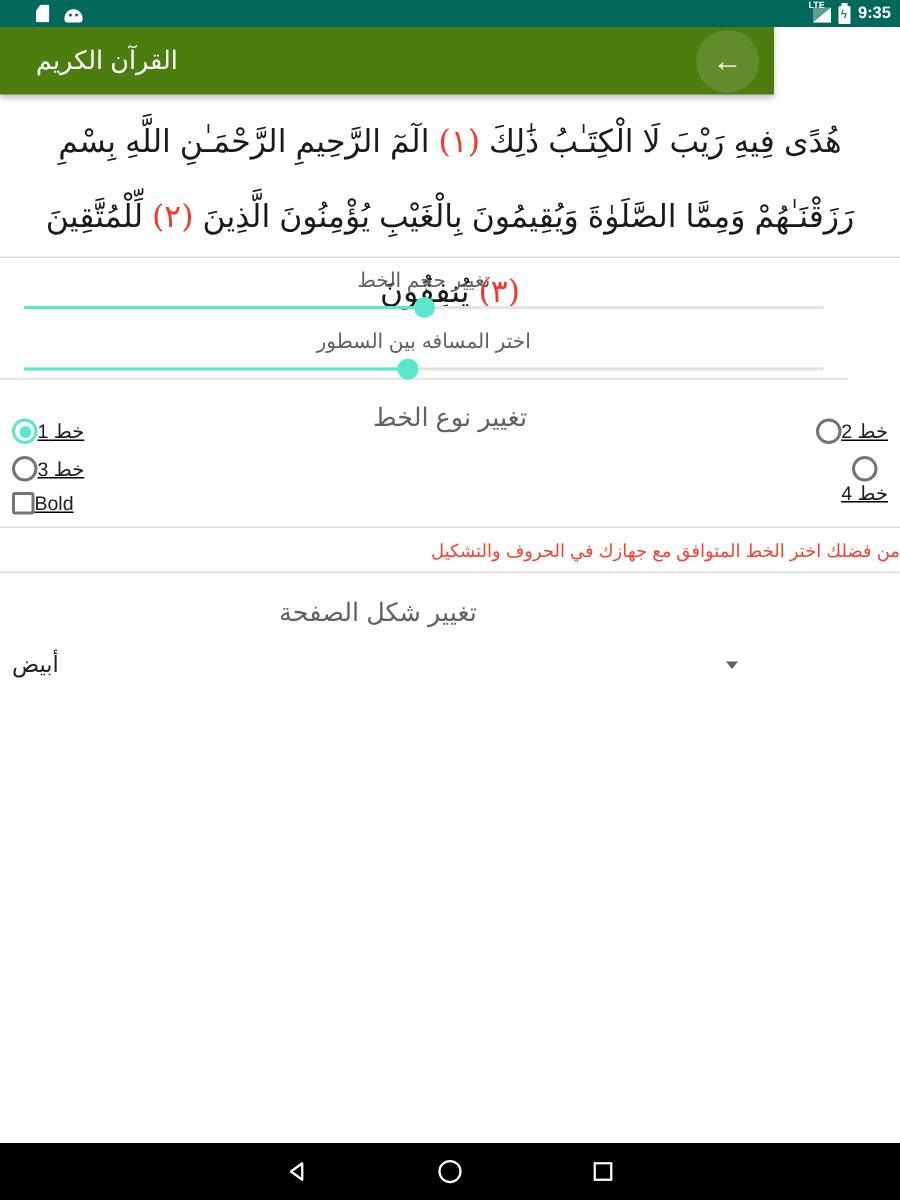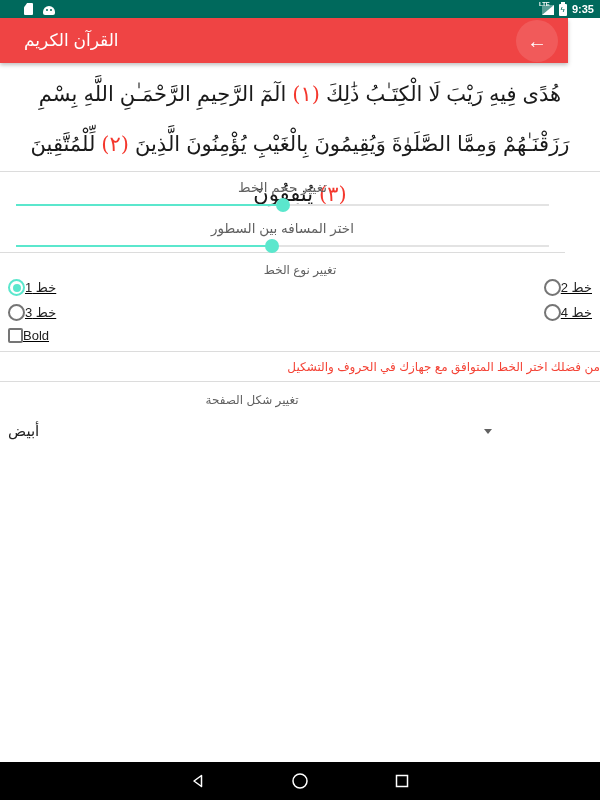--- a/index.html
+++ b/index.html
@@ -21,21 +21,21 @@
   .ic-signal{position:relative;width:13px;height:11px;}
   .sig-tri{position:absolute;bottom:0;right:0;width:0;height:0;
            border-bottom:10px solid #fff;border-left:12px solid rgba(255,255,255,0.35);}
   .sig-lte{position:absolute;top:-3px;left:-2px;font-size:6px;font-weight:bold;color:#fff;letter-spacing:0;}
   .ic-batt{position:relative;width:8px;height:12px;background:#fff;border-radius:1px;margin-top:1px;}
   .ic-batt::before{content:"";position:absolute;top:-2px;left:2px;width:4px;height:2px;background:#fff;}
   .batt-bolt{position:absolute;top:1px;left:1.5px;font-size:8px;line-height:10px;color:#00695C;}
   .sb-time{font-size:11px;font-weight:bold;}
 
   
-  .app-bar{position:absolute;top:18px;left:0;width:568px;height:45px;background:#ef4444;
+  .app-bar{position:absolute;top:18px;left:0;width:516px;height:45px;background:#4d7c0f;
            display:flex;align-items:center;box-shadow:0 2px 4px rgba(0,0,0,0.25);z-index:5;}
   .app-title{color:#fff;font-size:17px;margin-left:24px;direction:rtl;}
   .back-wrap{position:absolute;right:10px;top:2px;width:42px;height:42px;border-radius:50%;
              background:rgba(255,255,255,0.12);display:flex;align-items:center;justify-content:center;}
   .back-arrow{color:#fff;font-size:20px;line-height:1;}
 
   
   .quran{position:absolute;top:63px;left:0;width:600px;height:109px;padding:6px 8px 0 8px;
          border-bottom:1px solid #dcdcdc;direction:ltr;text-align:center;
          font-family:"DejaVu Serif","Liberation Serif",serif;font-size:21px;line-height:50px;color:#1a1a1a;}
@@ -46,21 +46,21 @@
   .sliders{position:absolute;top:172px;left:0;width:565px;height:81px;border-bottom:1px solid #dcdcdc;}
   .s-label{text-align:center;direction:rtl;color:#616161;font-size:13.5px;margin-top:7px;}
   .slider{position:relative;height:16px;margin:2px 16px 0 16px;}
   .track{position:absolute;top:7px;left:0;right:0;height:2px;background:#e3e3e3;}
   .track-active{position:absolute;top:7px;left:0;height:2px;background:#5BE7CD;}
   .thumb{position:absolute;top:1px;width:14px;height:14px;border-radius:50%;background:#5BE7CD;
          transform:translateX(-50%);}
 
   
   .font-section{position:absolute;top:253px;left:0;width:600px;height:99px;border-bottom:1px solid #dcdcdc;}
-  .sec-header{text-align:center;direction:rtl;color:#616161;font-size:12px;margin-top:10px;}
+  .sec-header{text-align:center;direction:rtl;color:#616161;font-size:17px;margin-top:16px;}
   .opt-row{position:absolute;display:flex;align-items:center;text-decoration:underline;}
   .radio{width:17px;height:17px;border:2px solid #757575;border-radius:50%;flex:0 0 auto;position:relative;}
   .radio.selected{border-color:#5BE7CD;}
   .radio.selected::after{content:"";position:absolute;top:2.5px;left:2.5px;width:8px;height:8px;
          border-radius:50%;background:#5BE7CD;}
   .opt-label{direction:rtl;font-size:13px;color:#212121;}
   .checkbox{width:15px;height:15px;border:2px solid #757575;border-radius:2px;flex:0 0 auto;}
   .cb-label{font-size:13px;color:#212121;}
 
   
@@ -133,21 +133,21 @@
       <span class="opt-label">خط 1</span>
     </div>
     <div class="opt-row" style="right:8px;top:26px;">
       <span class="radio"></span>
       <span class="opt-label">خط 2</span>
     </div>
     <div class="opt-row" style="left:8px;top:51px;">
       <span class="radio"></span>
       <span class="opt-label">خط 3</span>
     </div>
-    <div class="opt-row" style="right:8px;top:51px;">
+    <div class="opt-row" style="right:8px;top:51px;flex-direction:column;">
       <span class="radio"></span>
       <span class="opt-label">خط 4</span>
     </div>
     <div class="opt-row" style="left:8px;top:75px;">
       <span class="checkbox"></span>
       <span class="cb-label">Bold</span>
     </div>
   </div>
 
   <div class="note">

